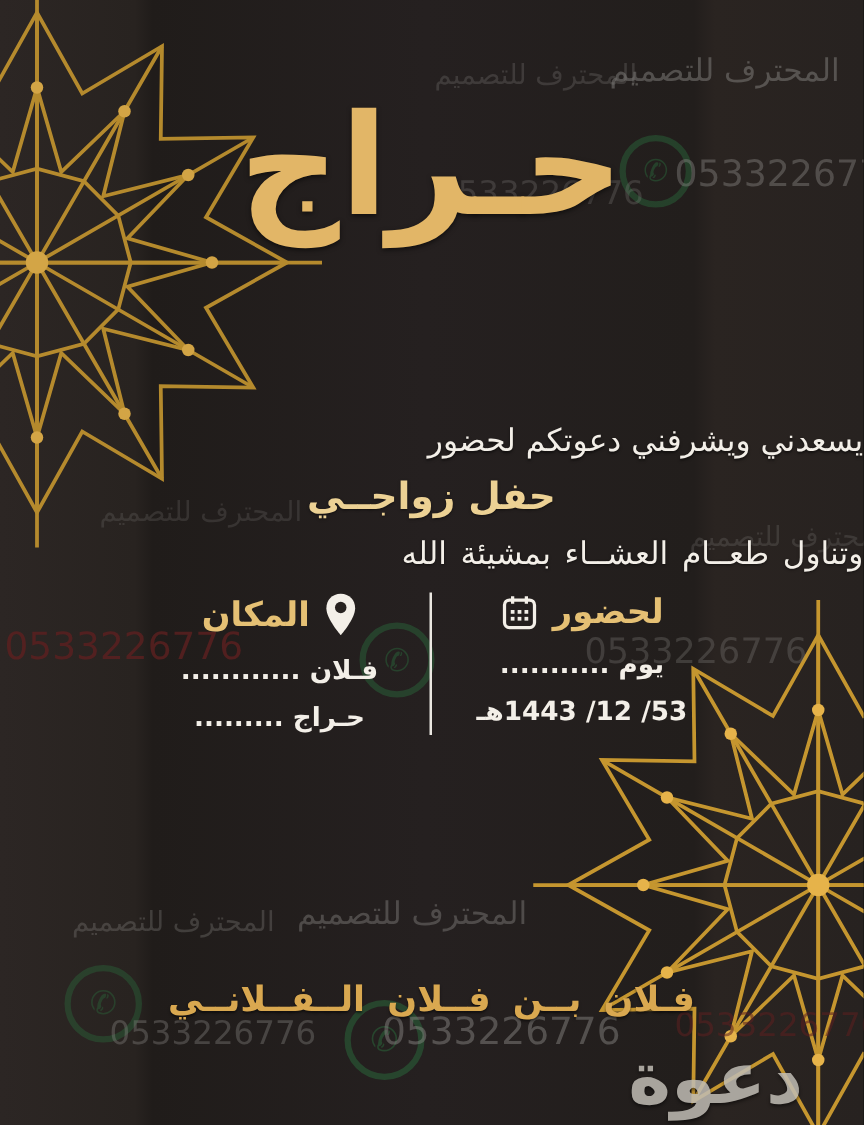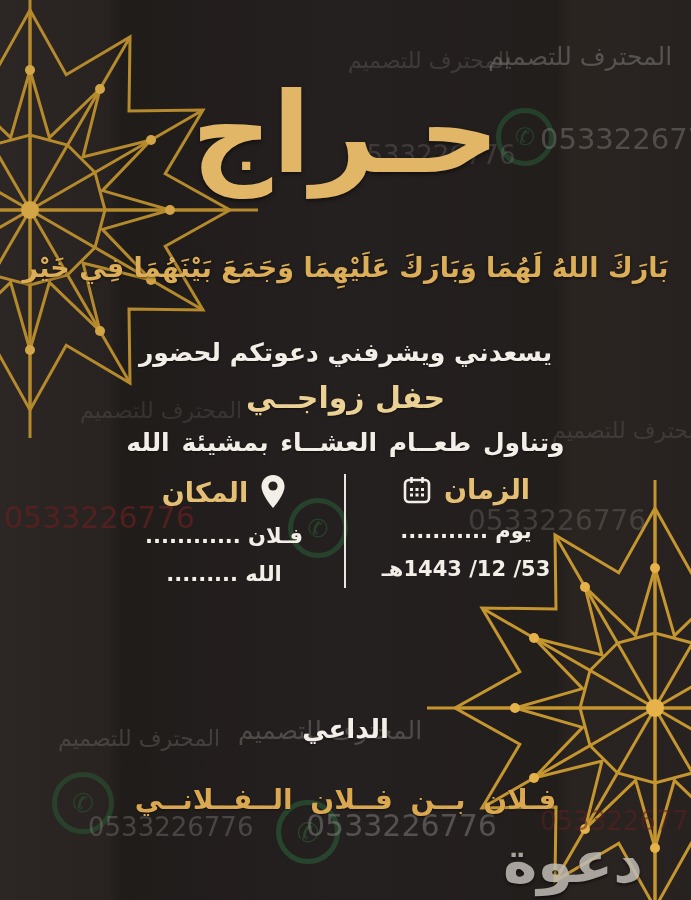--- a/index.html
+++ b/index.html
@@ -21,21 +21,21 @@
     position:absolute;border-radius:50%;border:5px solid #2a6b3c;
     display:flex;align-items:center;justify-content:center;
     color:#2a6b3c;pointer-events:none;
   }
   
   .calli-title{top:58px;font-size:112px;line-height:150px;font-weight:bold;color:#e2b667;
     text-shadow:0 2px 4px rgba(0,0,0,.55);}
   .calli-line{white-space:nowrap;color:#ddae58;font-weight:bold;text-shadow:0 1px 3px rgba(0,0,0,.5);}
   .blessing{top:252px;font-size:27px;}
   .closing{top:612px;font-size:34px;color:#e4b565;}
-  .white-line{color:#f3efe8;font-weight:bold;text-shadow:0 1px 2px rgba(0,0,0,.5);}
+  .white-line{color:#f3efe8;font-weight:normal;text-shadow:0 1px 2px rgba(0,0,0,.5);text-align:right;}
   .intro{top:338px;font-size:25px;}
   .event{top:380px;font-size:30px;color:#ecd194;font-weight:bold;letter-spacing:1px;
     text-shadow:0 1px 2px rgba(0,0,0,.5);}
   .dinner{top:428px;font-size:25px;word-spacing:3px;}
   
   .details{top:468px;left:105px;width:480px;display:grid;grid-template-columns:1fr 4px 1fr;}
   .col{text-align:center;}
   .col-header{display:flex;align-items:center;justify-content:center;gap:12px;margin-top:6px;}
   .col-label{color:#e5c074;font-size:27px;font-weight:bold;}
   .detail-line{color:#f3efe8;font-size:21px;font-weight:bold;margin-top:14px;white-space:nowrap;}
@@ -102,32 +102,31 @@
     </div>
   <div class="wm" style="top:812px;left:88px;font-size:26px;opacity:.35">0533226776</div>
   <div class="wa-ring" style="top:800px;left:276px;width:54px;height:54px;opacity:.5;font-size:27px">
       <span>✆</span>
     </div>
   <div class="wm" style="top:808px;left:306px;font-size:30px;opacity:.45">0533226776</div>
   <div class="wm wm-red" style="top:806px;left:540px;font-size:26px;opacity:.55">0533226776</div>
 
   <div class="abs center calli-title">حـراج</div>
 
-  <div class="abs center calli-line blessing">بَارَكَ اللهُ لَهُمَا وَبَارَكَ عَلَيْهِمَا وَجَمَعَ بَيْنَهُمَا فِي خَيْر</div>
 
   <div class="abs center white-line intro">يسعدني ويشرفني دعوتكم لحضور</div>
 
   <div class="abs center white-line dinner">وتناول طعــام العشــاء بمشيئة الله</div>
 
   <div class="abs center event">حفل زواجــي</div>
 
   <div class="abs details">
     <div class="col">
       <div class="col-header">
-        <span class="col-label">الزمان</span>
+        <span class="col-label">لحضور</span>
         <svg width="30" height="30" viewBox="0 0 30 30">
           <rect x="3" y="5" width="24" height="22" rx="4" fill="none" stroke="#f3efe8" stroke-width="2.6"></rect>
           <line x1="9.5" y1="2" x2="9.5" y2="8" stroke="#f3efe8" stroke-width="2.6"></line>
           <line x1="20.5" y1="2" x2="20.5" y2="8" stroke="#f3efe8" stroke-width="2.6"></line>
           <g fill="#f3efe8">
             <rect x="8" y="13" width="3" height="3"></rect>
               <rect x="13.5" y="13" width="3" height="3"></rect>
               <rect x="19" y="13" width="3" height="3"></rect>
             <rect x="8" y="18.5" width="3" height="3"></rect>
               <rect x="13.5" y="18.5" width="3" height="3"></rect>
@@ -141,24 +140,23 @@
     <div class="divider"></div>
     <div class="col">
       <div class="col-header">
         <svg width="26" height="36" viewBox="0 0 26 36">
           <path d="M13 1 C6 1 1.5 6.2 1.5 12.5 C1.5 21 13 34 13 34 C13 34 24.5 21 24.5 12.5 C24.5 6.2 20 1 13 1 Z" fill="#f3efe8"></path>
           <circle cx="13" cy="12" r="4.6" fill="#272220"></circle>
         </svg>
         <span class="col-label">المكان</span>
       </div>
       <div class="detail-line">فـلان ............</div>
-      <div class="detail-line">الله .........</div>
+      <div class="detail-line">حـراج .........</div>
     </div>
   </div>
 
 
-  <div class="abs center white-line host-label">الداعي</div>
 
   <div class="abs center host-name">فـلان بــن فــلان الــفــلانــي</div>
 
   <div class="abs haraj">دعوة</div>
 
 </div>
 
 </body></html>

